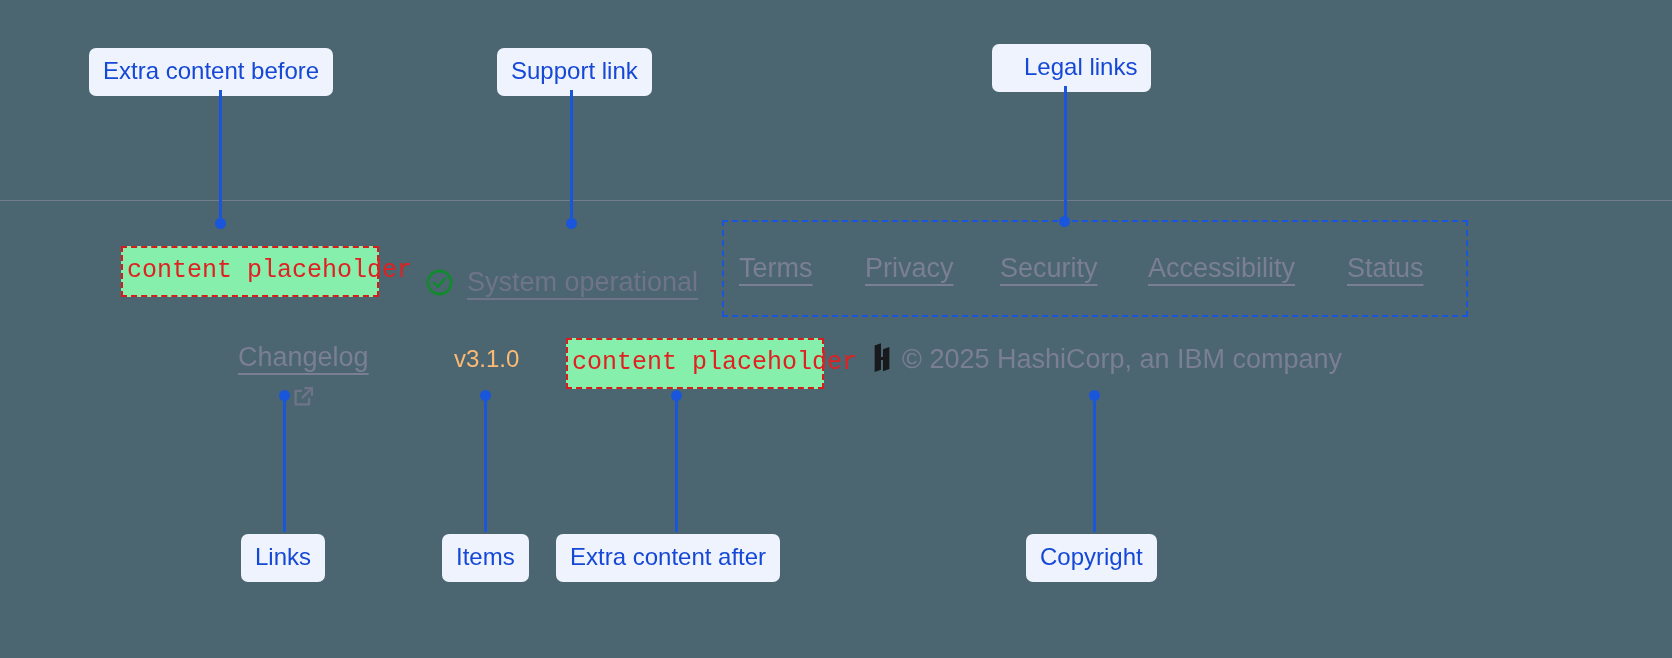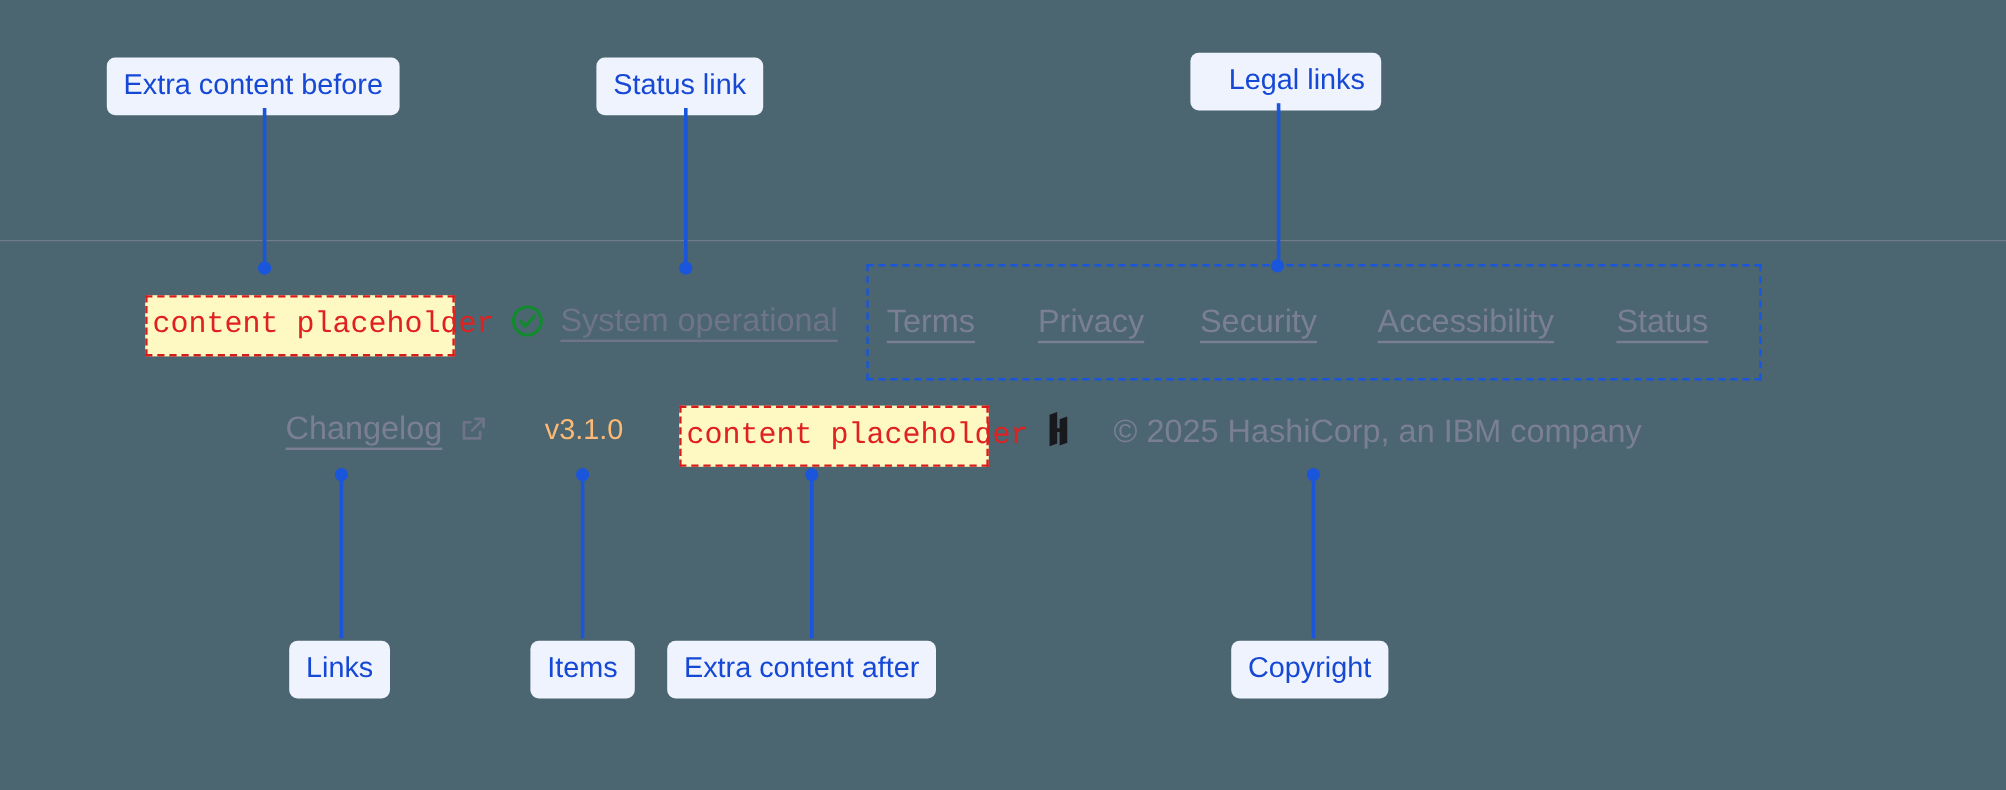--- a/index.html
+++ b/index.html
@@ -56,21 +56,21 @@
     position: absolute;
     width: 11px;
     height: 11px;
     border-radius: 50%;
     background: #1a56db;
   }
 
   
   .placeholder {
     position: absolute;
-    background: #fef9c3;
+    background: #86efac;
     border: 2px dashed #d71c1c;
     color: #e02121;
     font-family: "Liberation Mono", monospace;
     font-size: 25px;
     line-height: 1;
     padding: 10px 4px 12px 4px;
     white-space: nowrap;
     box-sizing: border-box;
   }
 
@@ -124,62 +124,63 @@
     text-underline-offset: 7px;
     text-decoration-thickness: 2px;
     white-space: nowrap;
   }
 
   .changelog-row {
     position: absolute;
     display: flex;
     align-items: center;
     gap: 12px;
+    flex-direction: column;
   }
   .changelog-label {
     color: #7b7f93;
     font-size: 27px;
     line-height: 1;
     text-decoration: underline;
     text-underline-offset: 7px;
     text-decoration-thickness: 2px;
     white-space: nowrap;
   }
 
   .copyright-row {
     position: absolute;
     display: flex;
     align-items: center;
-    gap: 30px;
+    gap: 4px;
   }
 
   .icon-svg { display: block; }
 </style>
 </head>
 <body>
 
 <div id="stage">
 
   <div class="footer-topline"></div>
 
   <div class="pill" style="left:89px; top:48px;">Extra content before</div>
   <div class="conn" style="left:219px; top:90px; height:133px;"></div>
   <div class="dot" style="left:215px; top:218px;"></div>
 
-  <div class="pill" style="left:497px; top:48px;">Status link</div>
+  <div class="pill" style="left:497px; top:48px;">Support link</div>
   <div class="conn" style="left:570px; top:90px; height:133px;"></div>
   <div class="dot" style="left:566px; top:218px;"></div>
 
   <div class="pill" style="left:992px; top:44px;padding-left:32px;">Legal links</div>
   <div class="conn" style="left:1064px; top:86px; height:136px;"></div>
   <div class="dot" style="left:1059px; top:216px;"></div>
 
   <div class="placeholder" style="left:121px; top:246px; width:258px;">content placeholder</div>
 
-  <div class="status-row" style="left:424px; top:252px;justify-content:flex-end;">
+  <div class="status-row" style="left:424px; top:267px;justify-content:flex-end;">
     <span>
       <svg class="icon-svg" width="31" height="31" viewBox="0 0 24 24" fill="none" stroke="#118a2e" stroke-width="2" stroke-linecap="round" stroke-linejoin="round">
         <circle cx="12" cy="12" r="9"></circle>
         <polyline points="7.8,12.3 10.8,15.3 16.4,8.9"></polyline>
       </svg>
     </span>
     <span class="status-label">System operational</span>
   </div>
 
   <div class="group-box" style="left:722px; top:220px; width:746px; height:97px;"></div>

